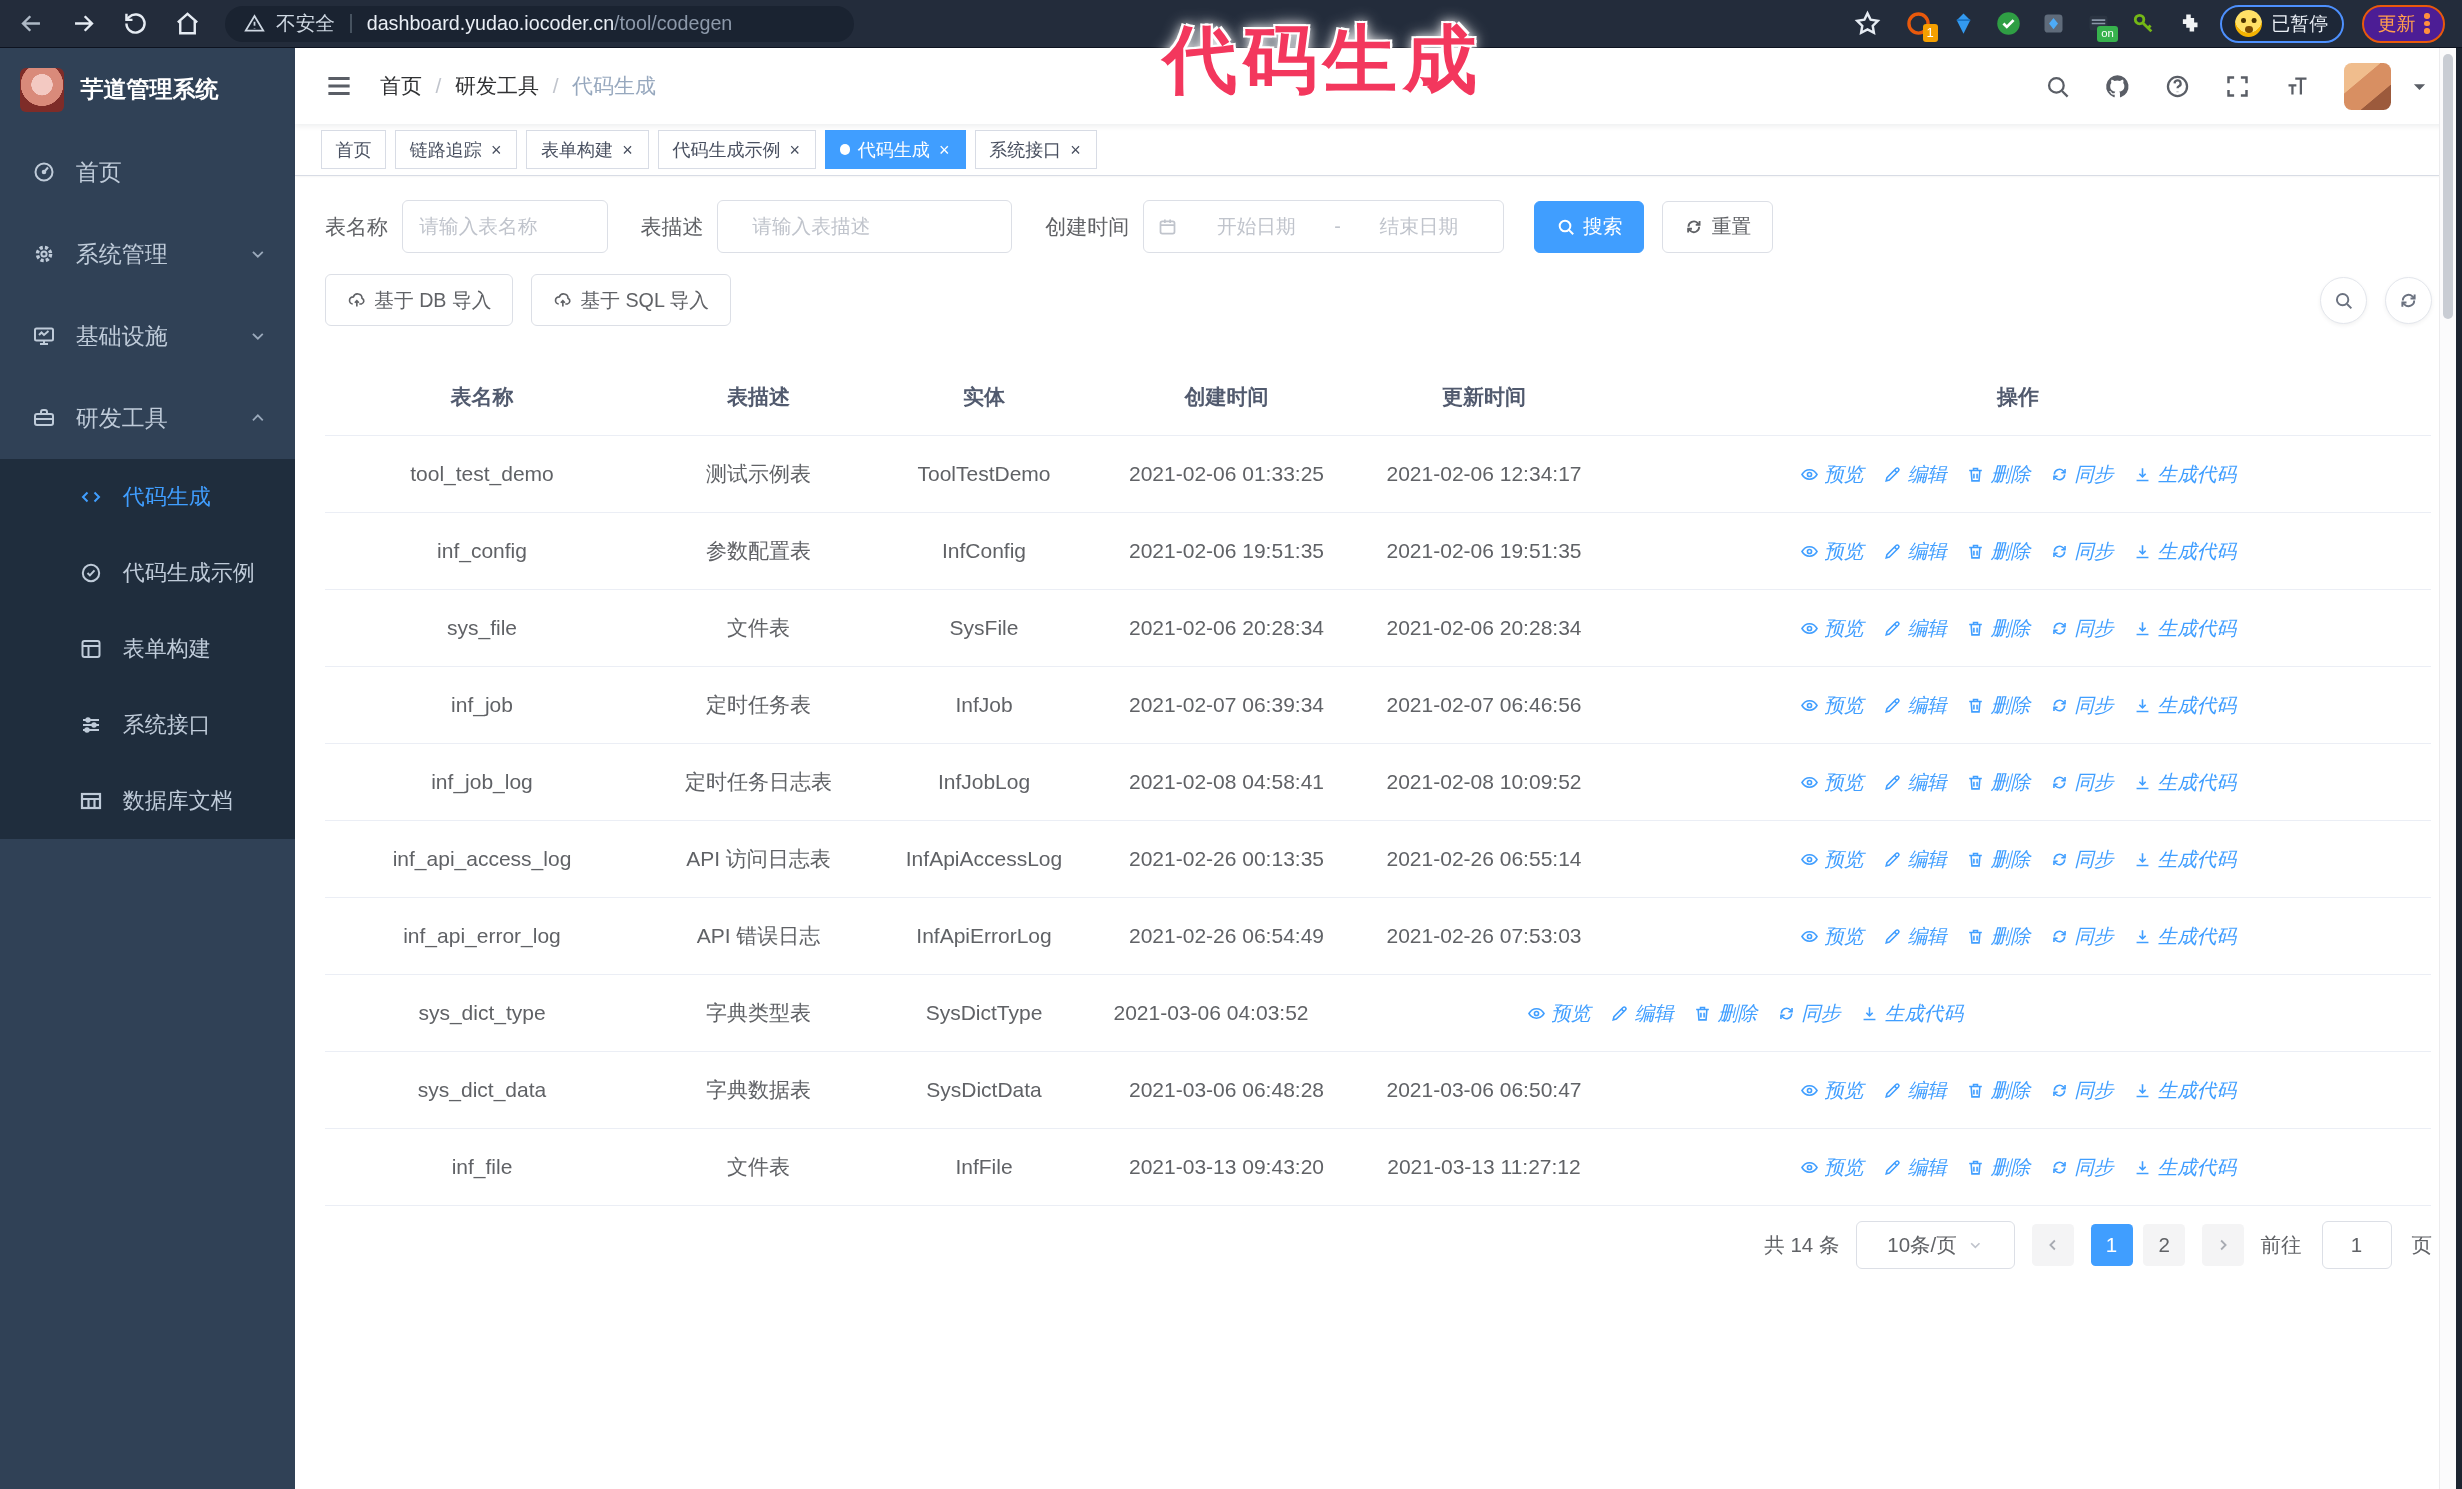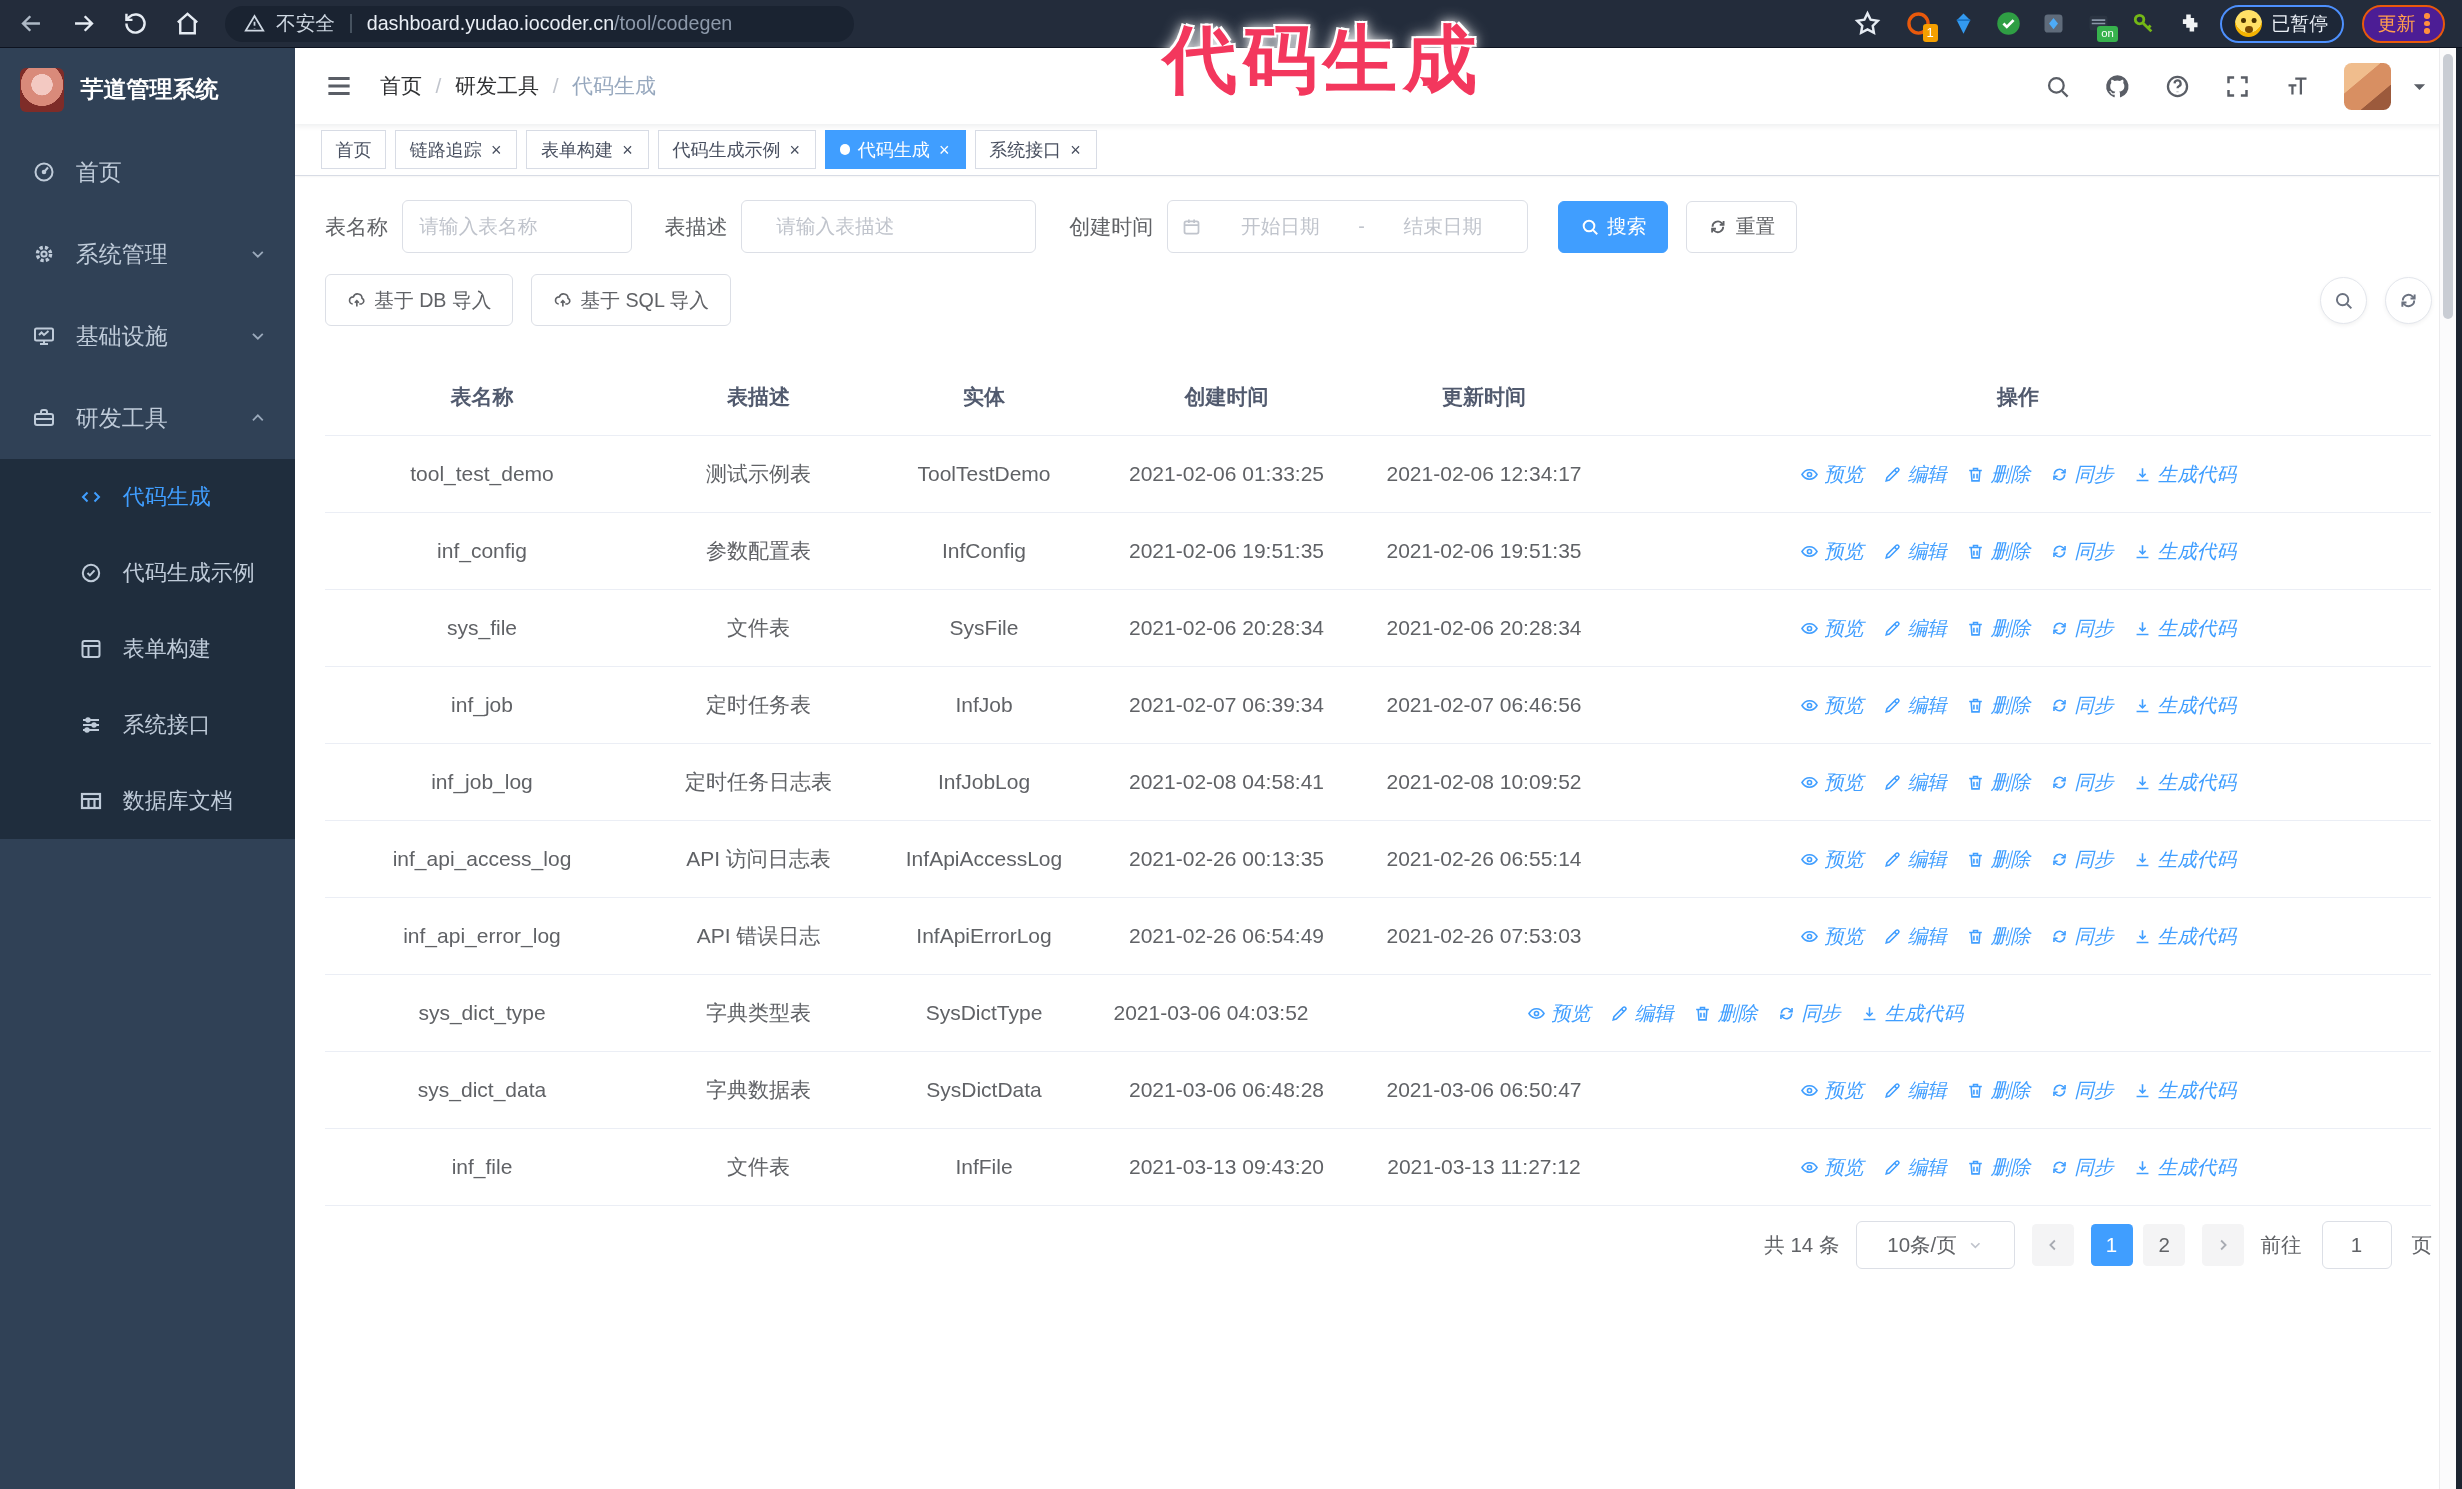--- a/index.html
+++ b/index.html
@@ -76,21 +76,21 @@
   .tab .x { font-size:18px; line-height:1; padding:1.5px; border-radius:50%; }
 
   
   .content { flex:1; padding:0 30px; position:relative; min-width:0; }
   .filters { margin-top:24px; display:flex; align-items:center; height:53px; gap:0; font-size:21px; color:#606266; }
   .f-label { margin:0 13.6px 0 0; white-space:nowrap; }
   .f-label + .inp { margin-right:33px; }
   .inp { height:53px; border:1.5px solid #dcdfe6; border-radius:6px; font-size:19.7px; color:#606266;
     padding:0 16.7px; outline:none; font-family:inherit; }
   .inp::placeholder { color:#c0c4cc; }
-  .inp.w1 { width:230px; } .inp.w2 { width:295px;padding-left:34px; }
+  .inp.w1 { width:206px; } .inp.w2 { width:295px;padding-left:34px; }
   .dates { height:53px; width:361px; border:1.5px solid #dcdfe6; border-radius:6px; display:flex;
     align-items:center; padding:0 13.6px; gap:7.6px; color:#c0c4cc; font-size:19.7px; margin-right:30px; cursor:text; }
   .dates .ic { width:21px; height:21px; color:#c0c4cc; }
   .dates .dph { flex:1; text-align:center; white-space:nowrap; }
   .dates .dsep { color:#c0c4cc; }
   .btn { display:inline-flex; align-items:center; justify-content:center; gap:7.6px; height:52px;
     border-radius:6px; font-size:19.7px; padding:0 21px; cursor:pointer; border:1.5px solid #dcdfe6;
     background:#fff; color:#606266; white-space:nowrap; }
   .btn .ic { width:19.7px; height:19.7px; }
   .btn.primary { background:#409EFF; border-color:#409EFF; color:#fff; }

